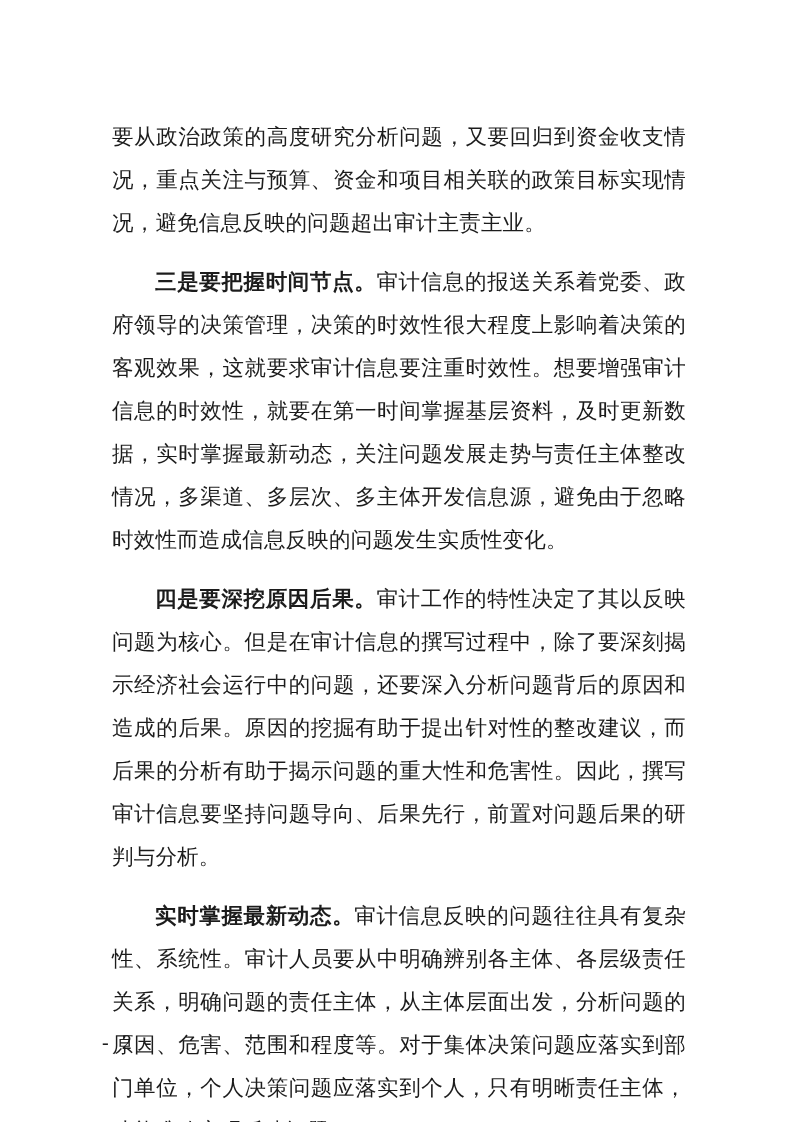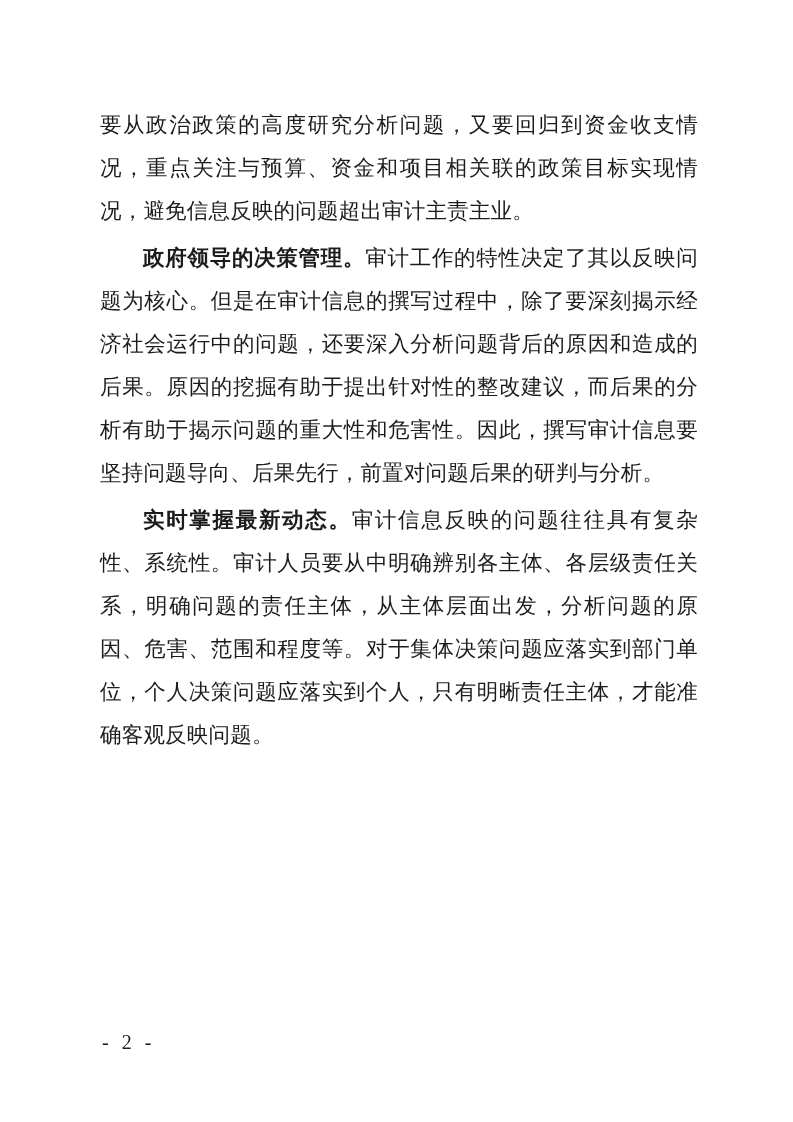--- a/index.html
+++ b/index.html
@@ -21,21 +21,21 @@
     left: 96px;
     top: 100px;
     width: 606px;
     font-size: 21.5px;
     line-height: 43px;
     text-align: justify;
     text-justify: inter-ideograph;
     letter-spacing: 0.2px;
   }
   .para {
-    margin: 4px;
+    margin: 16px;
     padding: 0;
   }
   .para.indent {
     text-indent: 2em;
   }
   .lead {
     font-weight: 700;
     font-family: "Liberation Sans", sans-serif;
   }
   .footer {
@@ -51,22 +51,23 @@
 </style>
 </head>
 <body>
 
 <div class="page">
 
   <div class="content">
 
     <p class="para"><span>要从政治政策的高度研究分析问题，又要回归到资金收支情况，重点关注与预算、资金和项目相关联的政策目标实现情况，避免信息反映的问题超出审计主责主业。</span></p>
 
+    <p class="para indent"><strong class="lead">三是要把握时间节点。</strong><span>审计信息的报送关系着党委、政府领导的决策管理，决策的时效性很大程度上影响着决策的客观效果，这就要求审计信息要注重时效性。想要增强审计信息的时效性，就要在第一时间掌握基层资料，及时更新数据，实时掌握最新动态，关注问题发展走势与责任主体整改情况，多渠道、多层次、多主体开发信息源，避免由于忽略时效性而造成信息反映的问题发生实质性变化。</span></p>
 
-    <p class="para indent"><strong class="lead">政府领导的决策管理。</strong><span>审计工作的特性决定了其以反映问题为核心。但是在审计信息的撰写过程中，除了要深刻揭示经济社会运行中的问题，还要深入分析问题背后的原因和造成的后果。原因的挖掘有助于提出针对性的整改建议，而后果的分析有助于揭示问题的重大性和危害性。因此，撰写审计信息要坚持问题导向、后果先行，前置对问题后果的研判与分析。</span></p>
+    <p class="para indent"><strong class="lead">四是要深挖原因后果。</strong><span>审计工作的特性决定了其以反映问题为核心。但是在审计信息的撰写过程中，除了要深刻揭示经济社会运行中的问题，还要深入分析问题背后的原因和造成的后果。原因的挖掘有助于提出针对性的整改建议，而后果的分析有助于揭示问题的重大性和危害性。因此，撰写审计信息要坚持问题导向、后果先行，前置对问题后果的研判与分析。</span></p>
 
     <p class="para indent"><strong class="lead">实时掌握最新动态。</strong><span>审计信息反映的问题往往具有复杂性、系统性。审计人员要从中明确辨别各主体、各层级责任关系，明确问题的责任主体，从主体层面出发，分析问题的原因、危害、范围和程度等。对于集体决策问题应落实到部门单位，个人决策问题应落实到个人，只有明晰责任主体，才能准确客观反映问题。</span></p>
 
   </div>
 
   <div class="footer">- 2 -</div>
 
 </div>
 
 </body></html>

